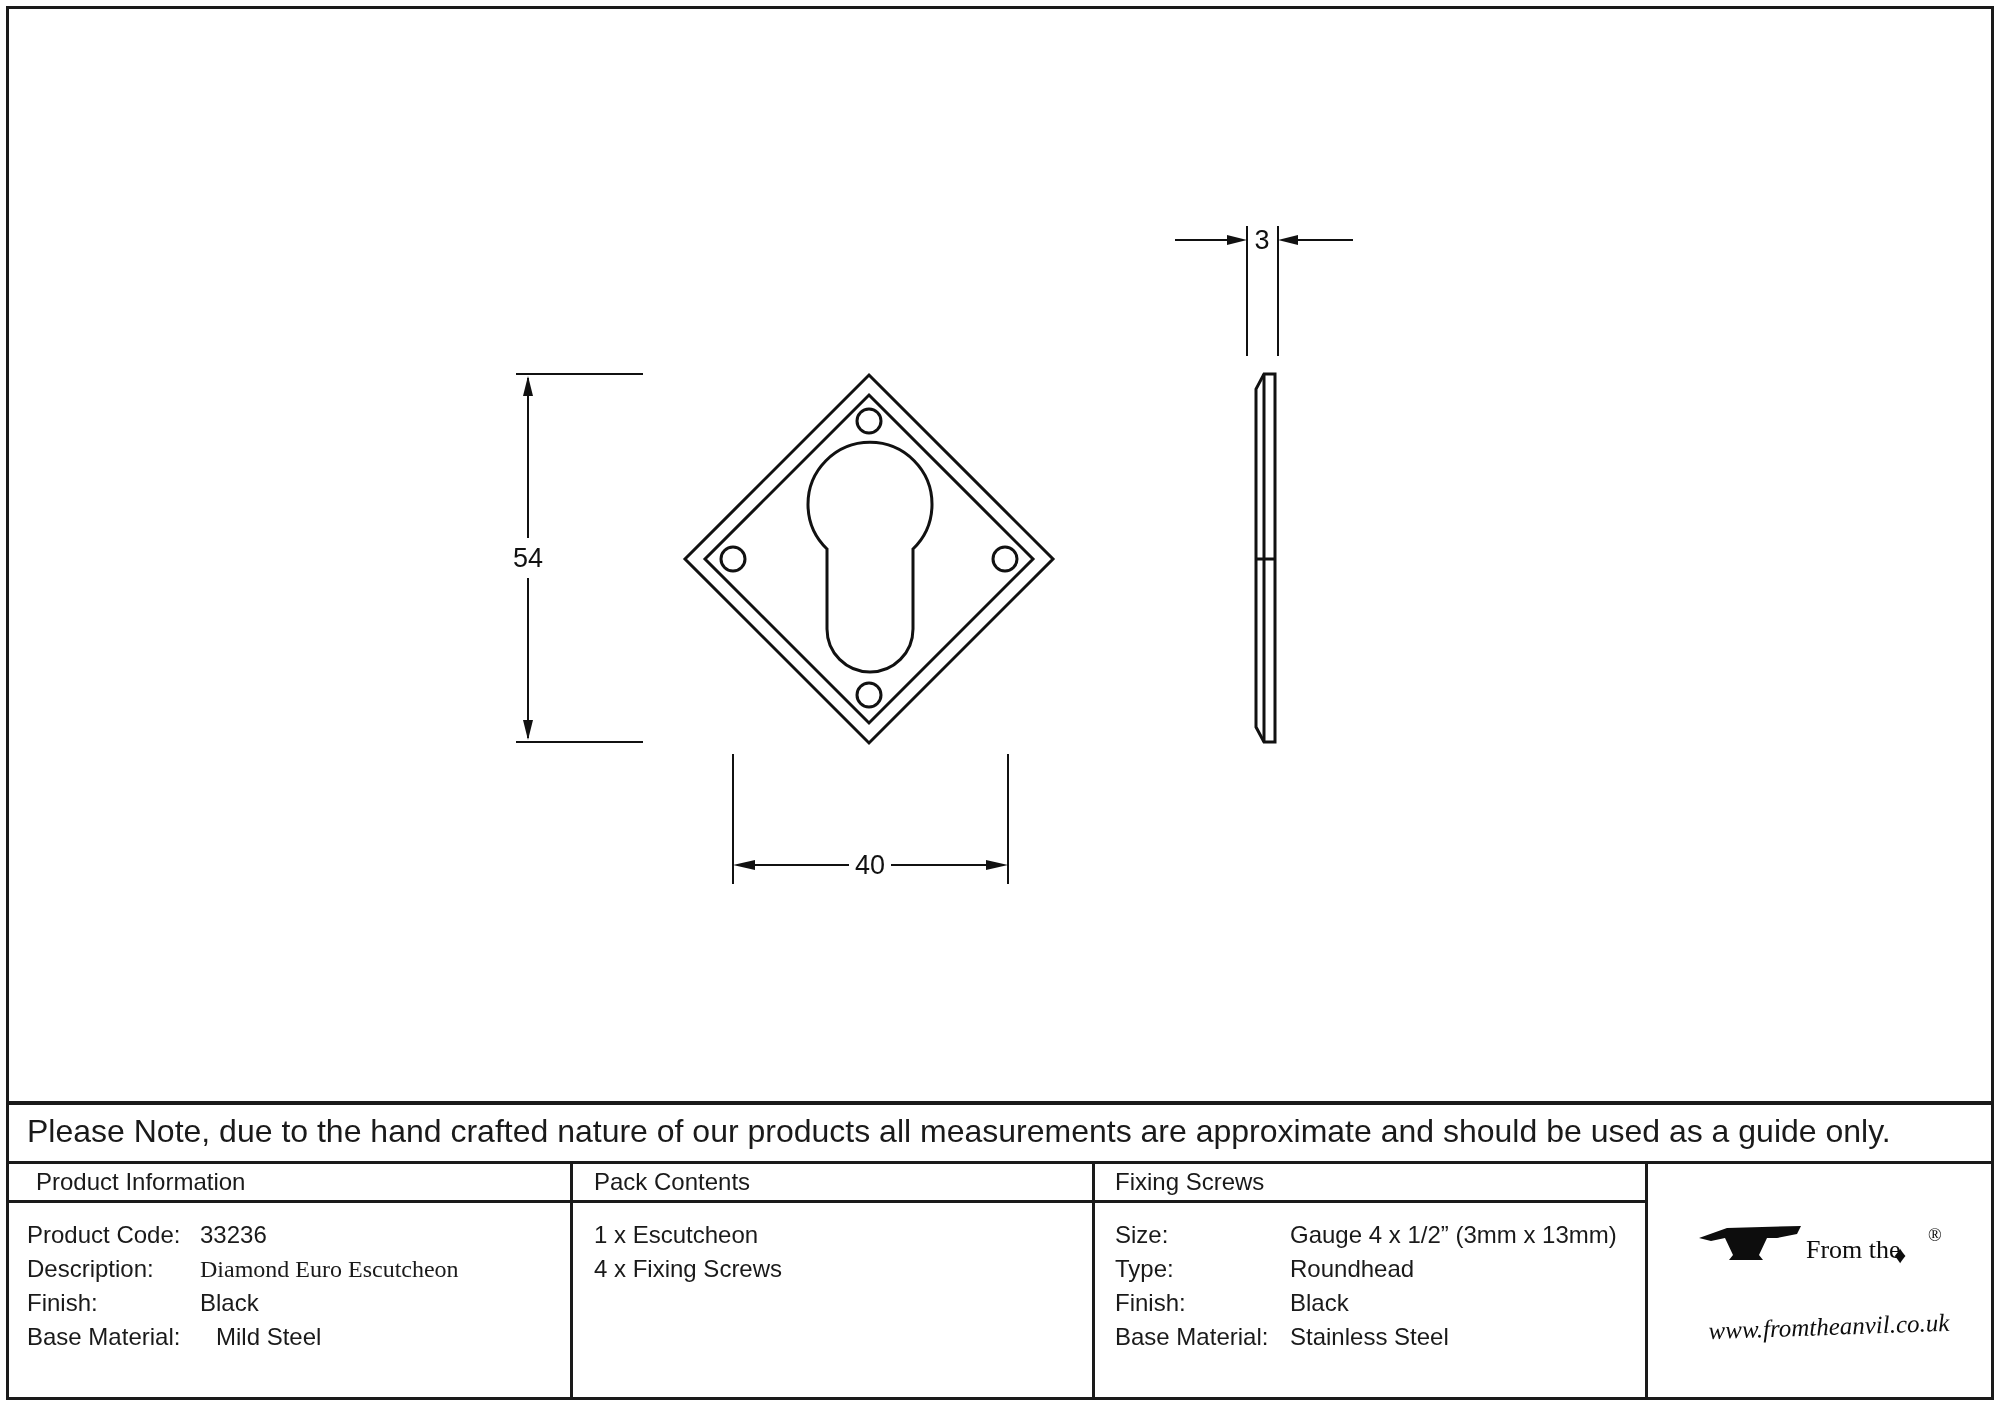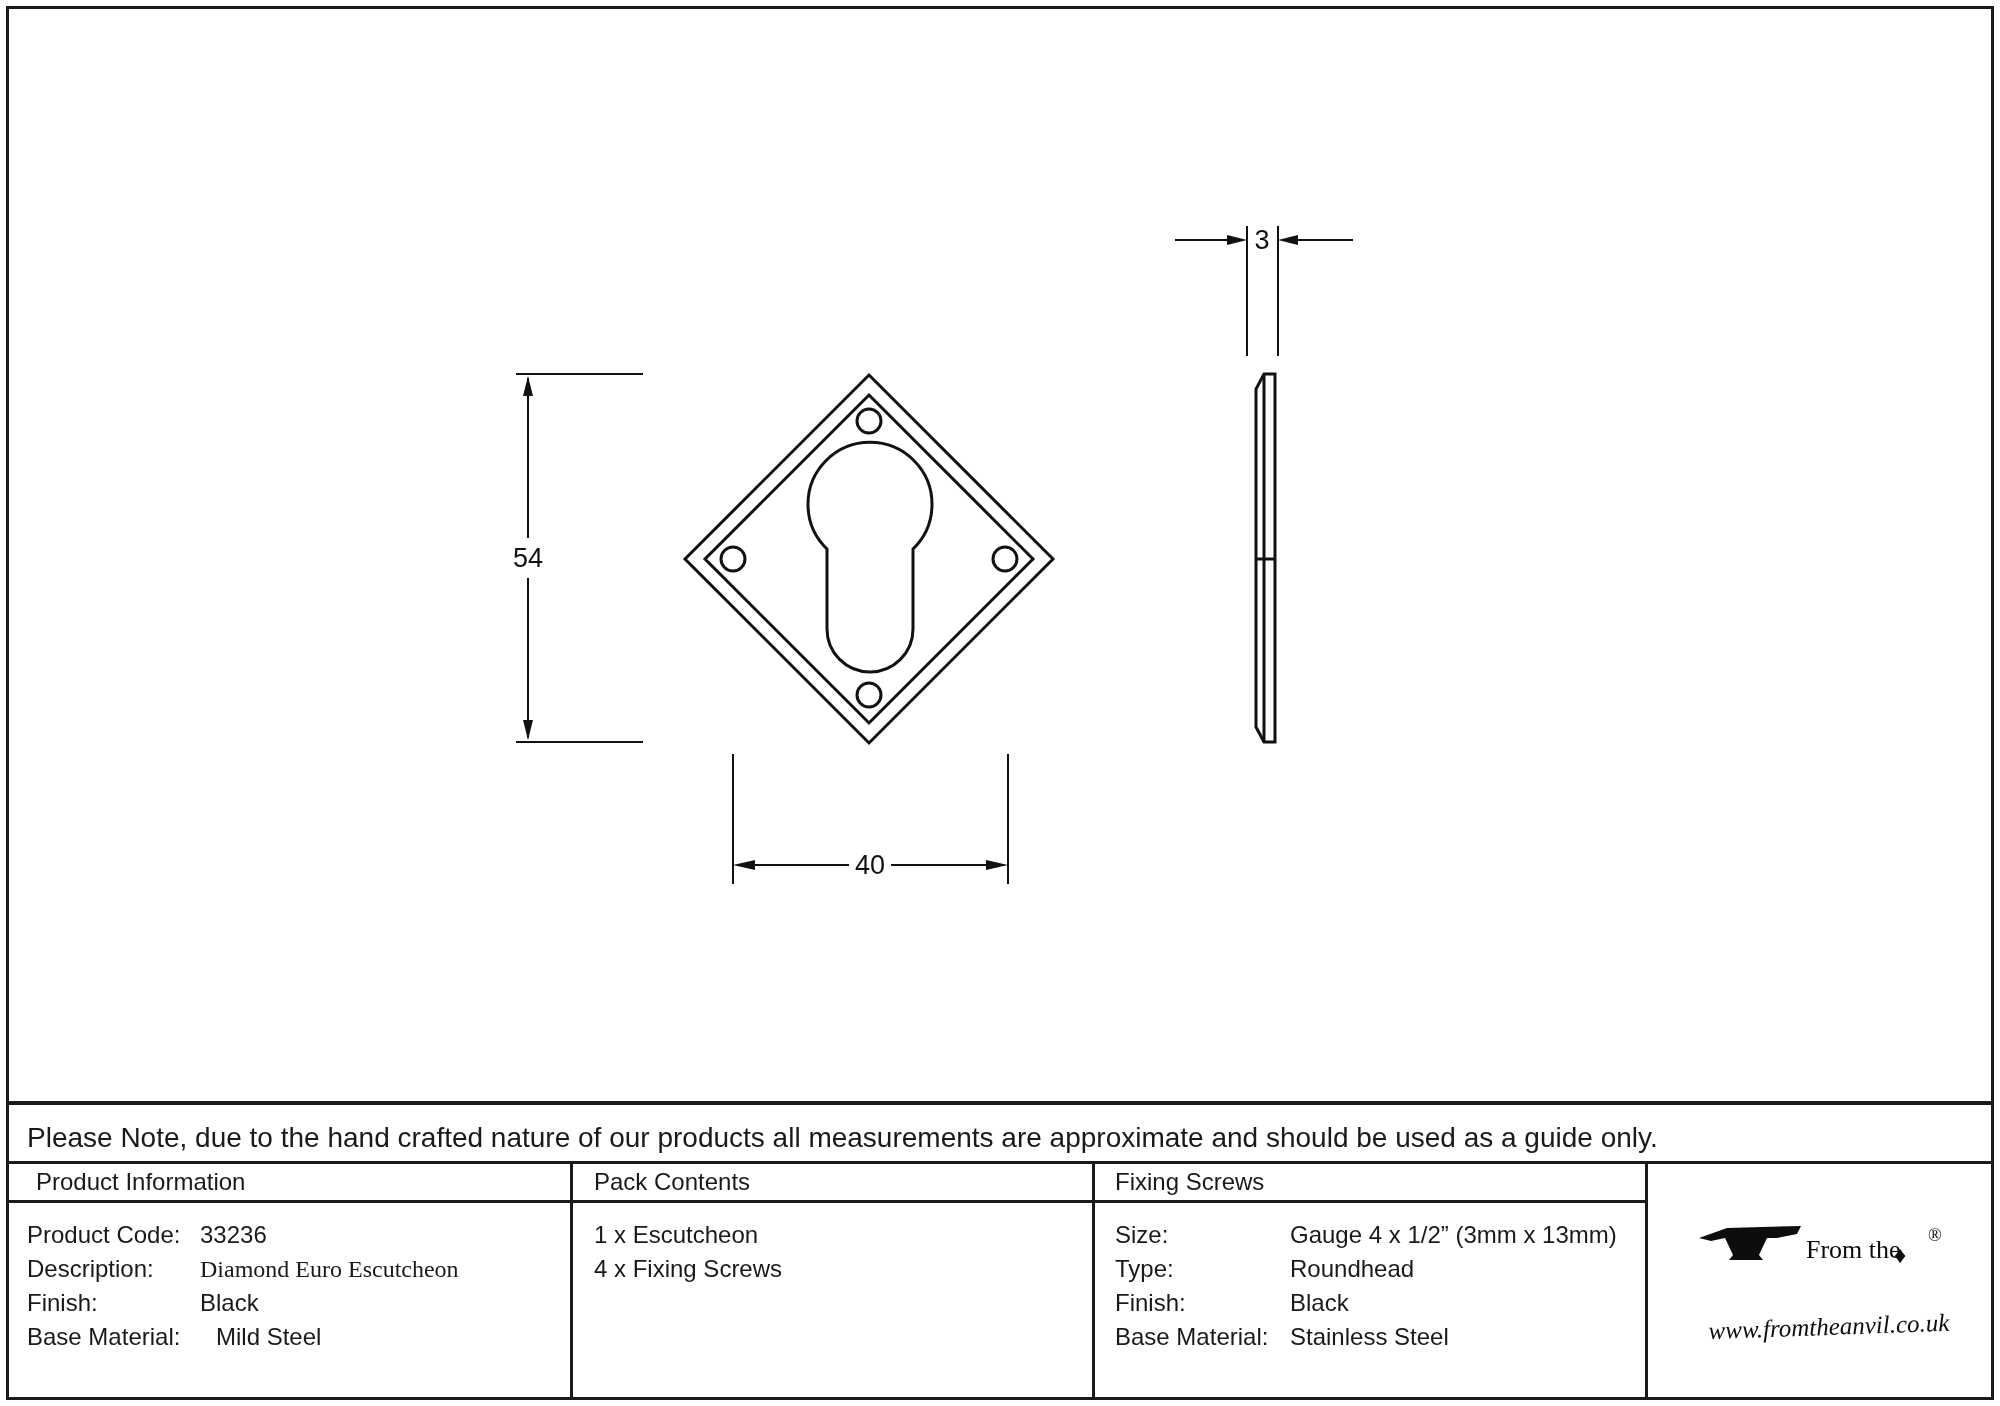--- a/index.html
+++ b/index.html
@@ -3,21 +3,21 @@
 <meta charset="utf-8">
 <style>
   html,body{margin:0;padding:0;background:#ffffff;}
   .page{position:relative;width:2000px;height:1406px;background:#ffffff;overflow:hidden;
         font-family:"Liberation Sans", sans-serif;color:#1a1a1a;}
   .abs{position:absolute;}
   .hline{position:absolute;background:#1a1a1a;}
   .vline{position:absolute;background:#1a1a1a;}
   .outer-border{position:absolute;left:6px;top:6px;width:1988px;height:1394px;
         border:3px solid #1a1a1a;box-sizing:border-box;}
-  .note-text{font-size:28px;line-height:30px;white-space:nowrap;margin-top:7px;}
+  .note-text{font-size:32px;line-height:30px;white-space:nowrap;}
   .hdr{font-size:24px;line-height:26px;white-space:nowrap;}
   .cell{font-size:24px;line-height:26px;white-space:nowrap;}
   .logo-brand{font-family:"Liberation Serif", serif;font-size:88px;line-height:88px;
         letter-spacing:-3px;white-space:nowrap;color:#0d0d0d;}
   .logo-prefix{font-family:"Liberation Serif", serif;font-size:26px;line-height:26px;white-space:nowrap;color:#0d0d0d;}
   .logo-reg{font-family:"Liberation Serif", serif;font-size:18px;line-height:18px;color:#0d0d0d;}
   .logo-diamond{font-family:"Liberation Serif", serif;font-size:24px;line-height:24px;color:#0d0d0d;}
   .logo-url{font-family:"Liberation Serif", serif;font-style:italic;font-size:25px;line-height:26px;
         white-space:nowrap;text-align:center;color:#0d0d0d;transform:rotate(-2deg);}
   svg text{font-family:"Liberation Sans", sans-serif;font-size:27px;fill:#111;}

